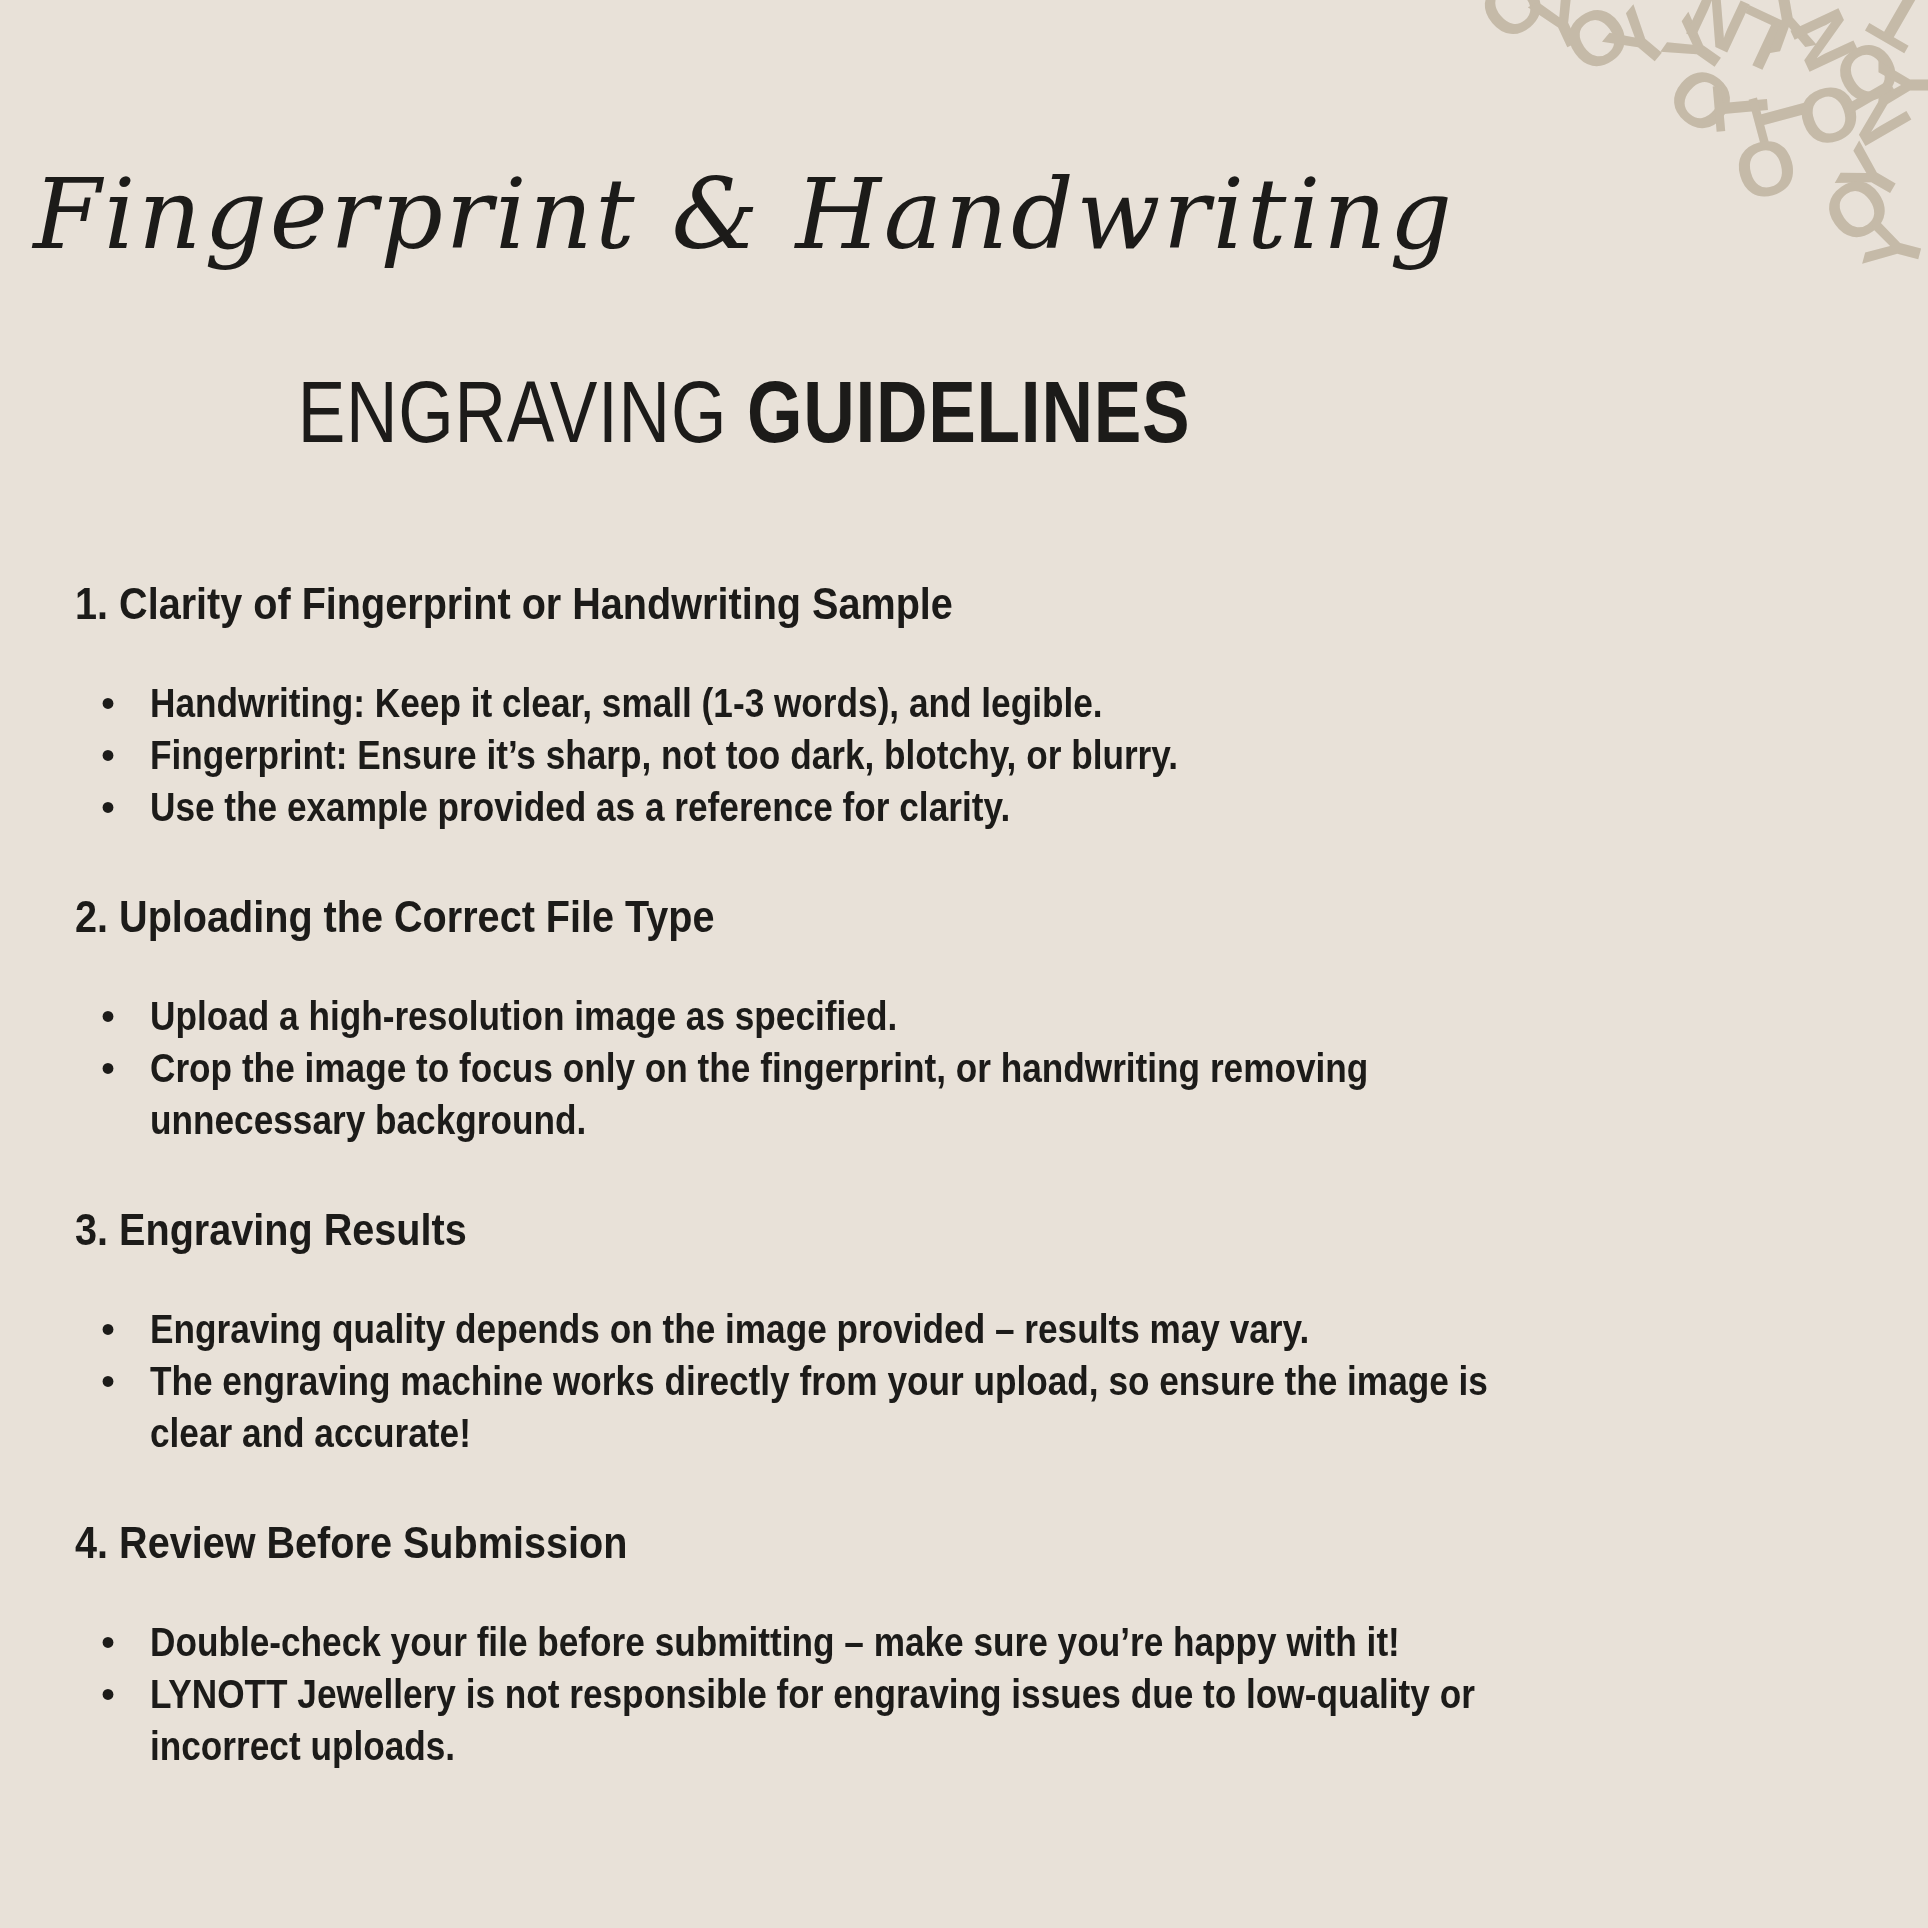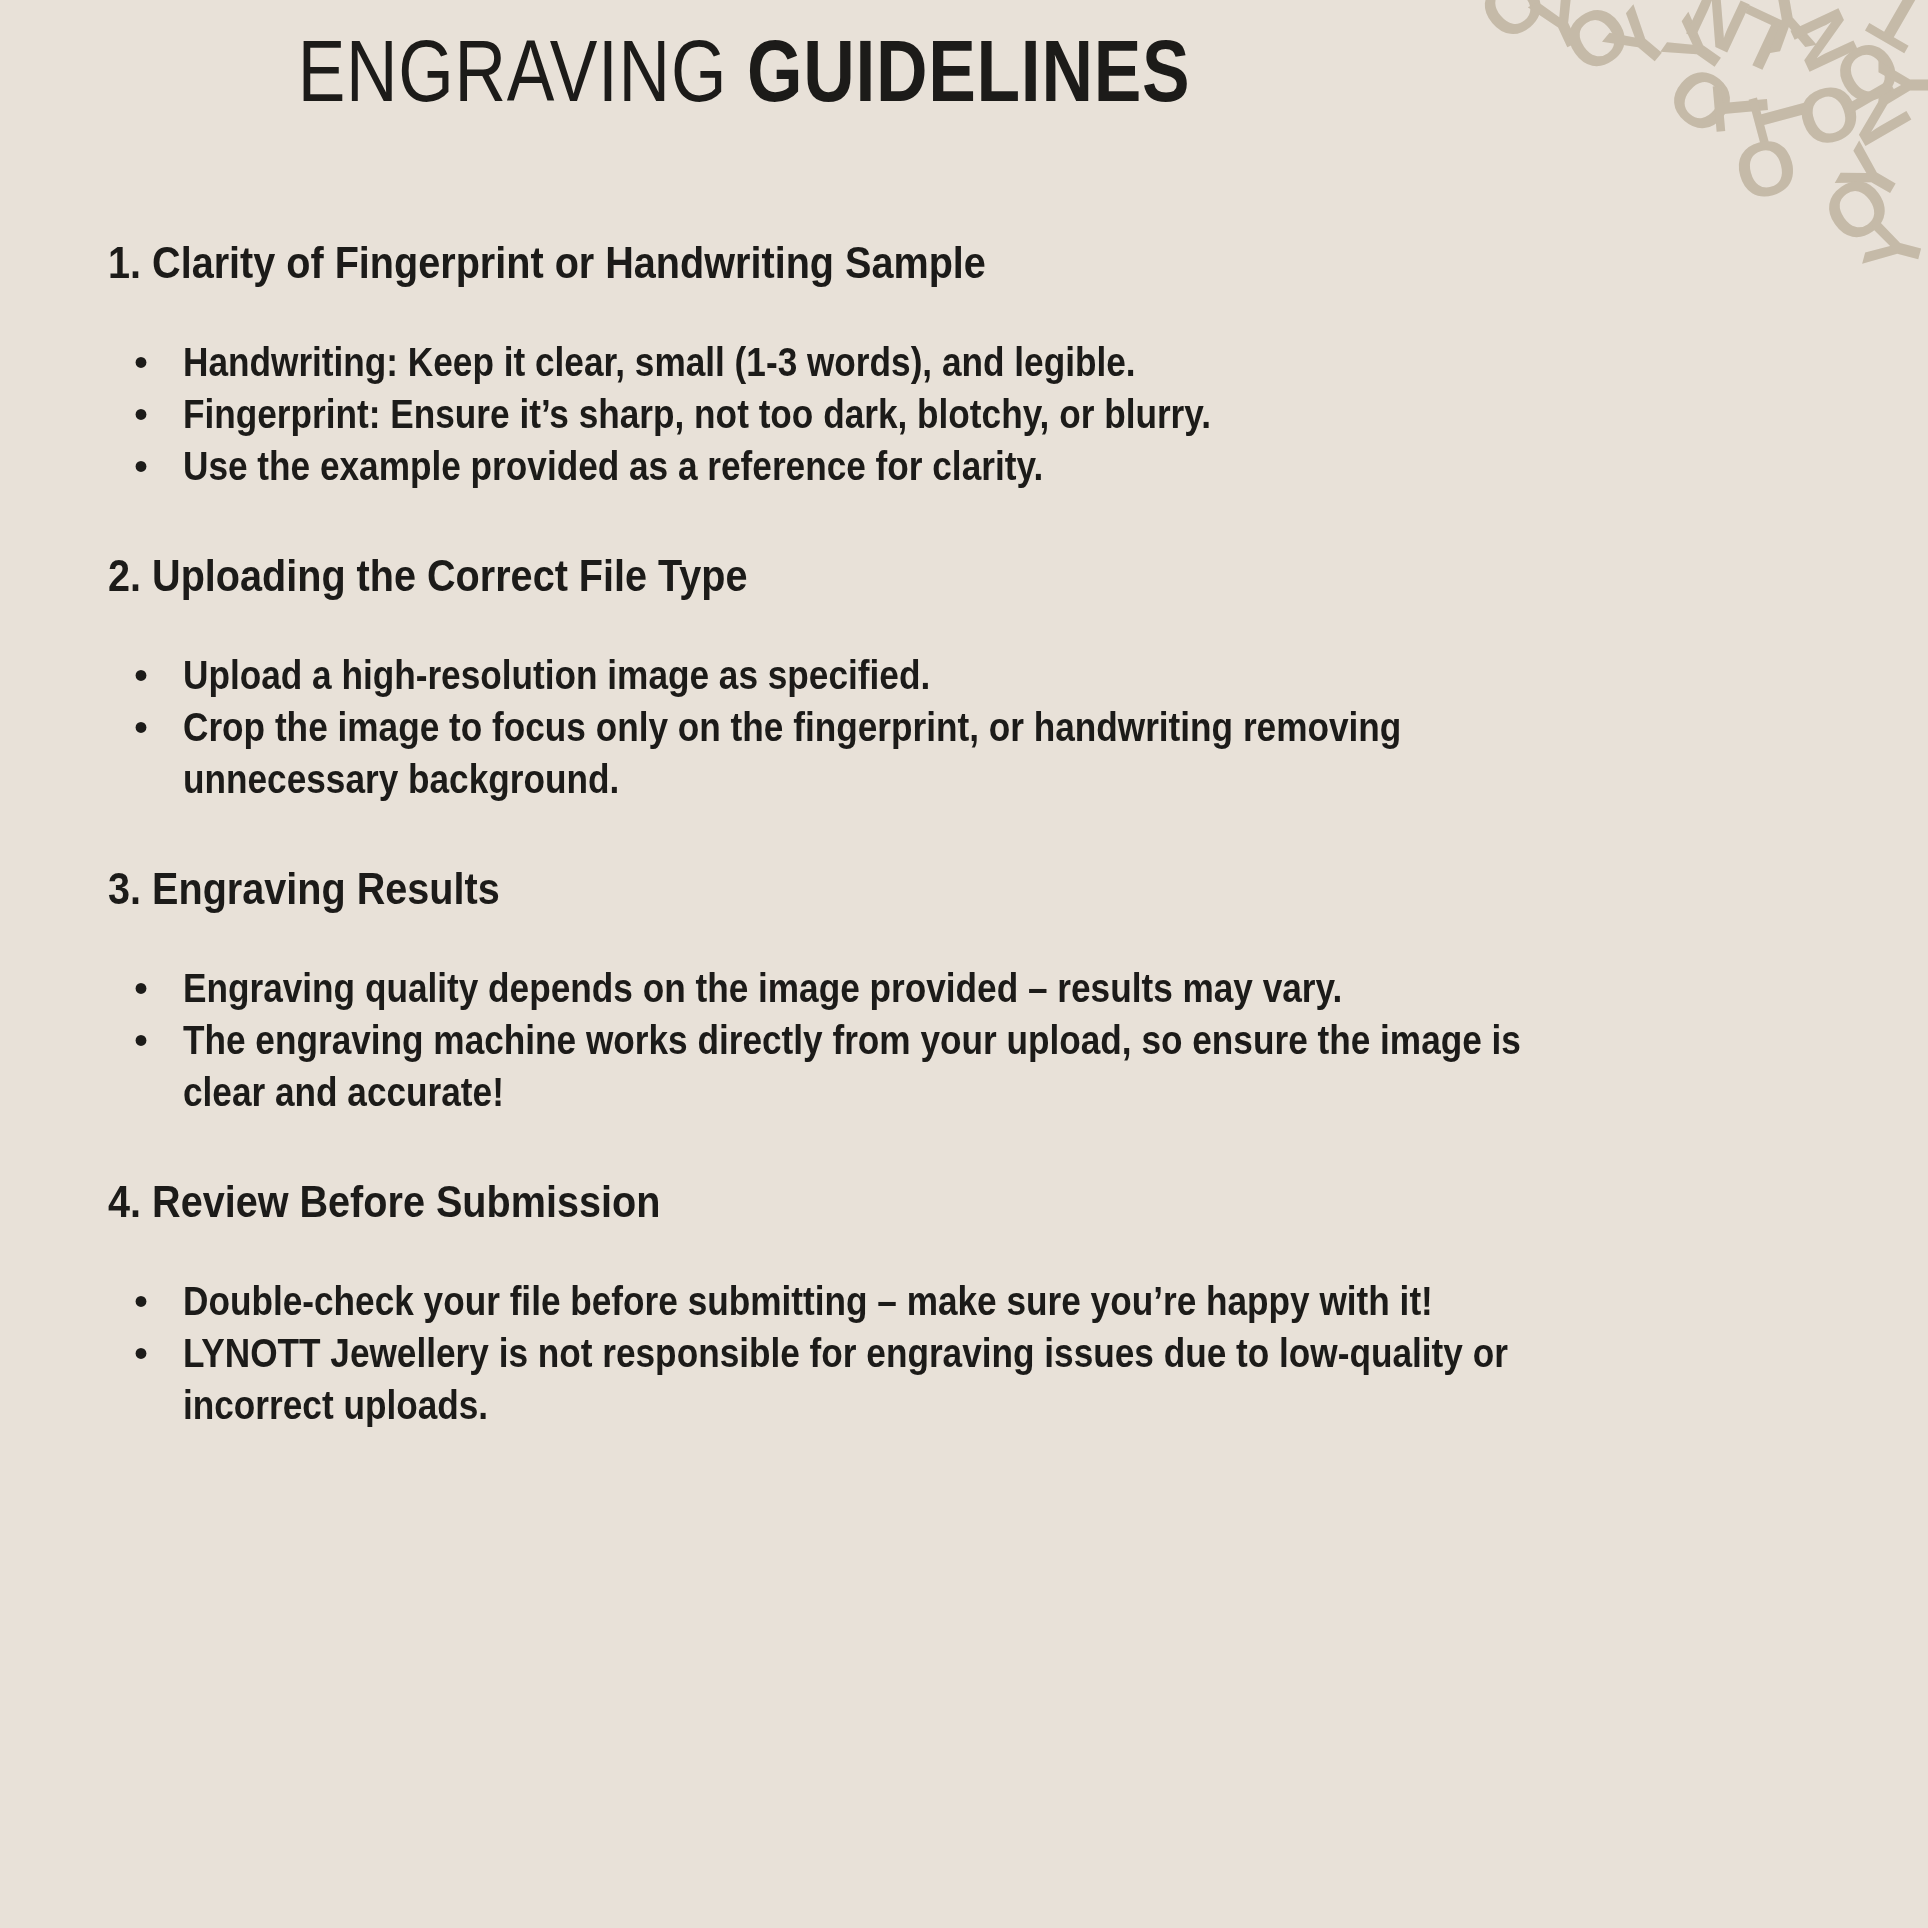--- a/index.html
+++ b/index.html
@@ -54,21 +54,21 @@
     white-space: nowrap;
     transform: scaleX(0.82);
     transform-origin: 50% 50%;
   }
   .main-title .regular { font-weight: 400; letter-spacing: 0.9px; }
   .main-title .bold    { font-weight: 700; letter-spacing: 0.9px; }
 
   
   .sections {
     margin-top: 122px;
-    padding-left: 108px;
+    padding-left: 75px;
     width: 1318px;
   }
   .section { margin-bottom: 58px; }
   .section h2 {
     margin: 0;
     font-size: 45px;
     line-height: 52px;
     font-weight: 700;
     white-space: nowrap;
     transform: scaleX(0.88);
@@ -121,20 +121,21 @@
       <span style="left: 400px; top: 115px; transform: translate(-50%, -50%) rotate(-20deg); color: rgb(197, 186, 168);">O</span>
       <span style="left: 448px; top: 113px; transform: translate(-50%, -50%) rotate(60deg); color: rgb(197, 186, 168);">N</span>
       <span style="left: 439px; top: 73px; transform: translate(-50%, -50%) rotate(-30deg); color: rgb(197, 186, 168);">O</span>
       <span style="left: 337px; top: 169px; transform: translate(-50%, -50%) rotate(-15deg); color: rgb(197, 186, 168);">O</span>
       <span style="left: 441px; top: 175px; transform: translate(-50%, -50%) rotate(-60deg); color: rgb(197, 186, 168);">Y</span>
       <span style="left: 428px; top: 209px; transform: translate(-50%, -50%) rotate(-35deg); color: rgb(197, 186, 168);">O</span>
       <span style="left: 465px; top: 247px; transform: translate(-50%, -50%) rotate(-75deg); color: rgb(197, 186, 168);">Y</span>
       <span style="left: 476px; top: 85px; transform: translate(-50%, -50%) rotate(-90deg); color: rgb(197, 186, 168);">Y</span>
     </div>
 
+  <div class="script-title">Fingerprint &amp; Handwriting</div>
 
   <div class="main-title">
     <span class="regular">ENGRAVING</span>
     <span class="bold">GUIDELINES</span>
   </div>
 
   <div class="sections">
 
     <div class="section">
       <h2>1. Clarity of Fingerprint or Handwriting Sample</h2>

